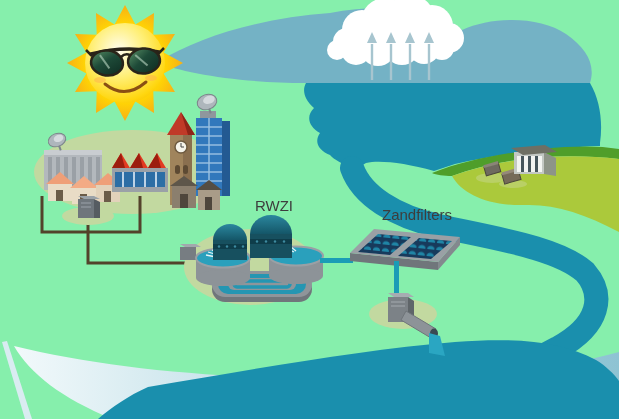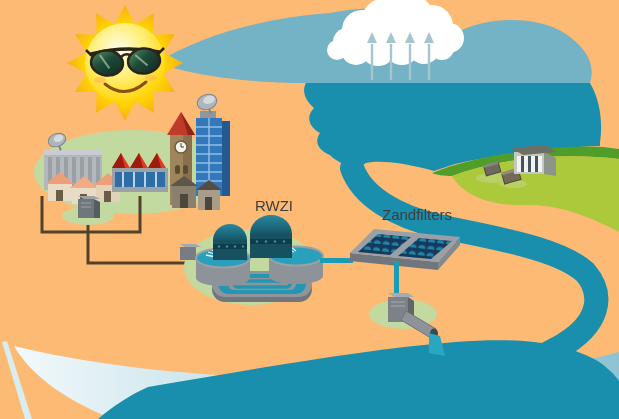--- a/index.html
+++ b/index.html
@@ -1,16 +1,16 @@
 <!DOCTYPE html>
 <html><head>
 <meta charset="utf-8">
 <style>
   html,body{margin:0;padding:0;background:#fff;}
-  .stage{position:relative;width:619px;height:419px;overflow:hidden;background:#fdba74;
+  .stage{position:relative;width:619px;height:419px;overflow:hidden;background:#86efac;
          font-family:"Liberation Sans",sans-serif;}
   svg{display:block;}
   .label{font-family:"Liberation Sans",sans-serif;font-size:15px;fill:#3d3d3d;}
 </style>
 </head>
 <body>
 
 <div class="stage">
 <svg width="619" height="419" viewBox="0 0 619 419">
   <defs>

